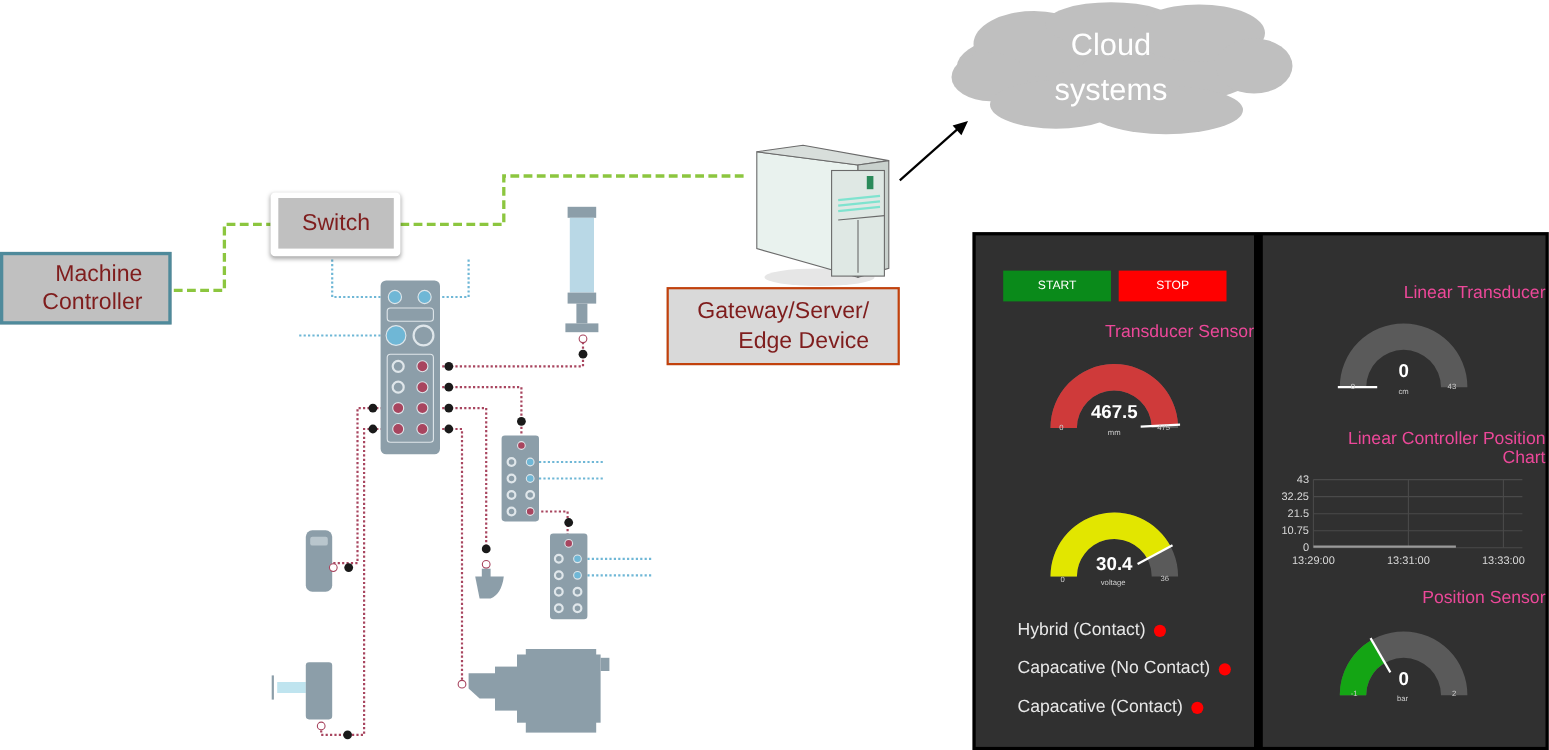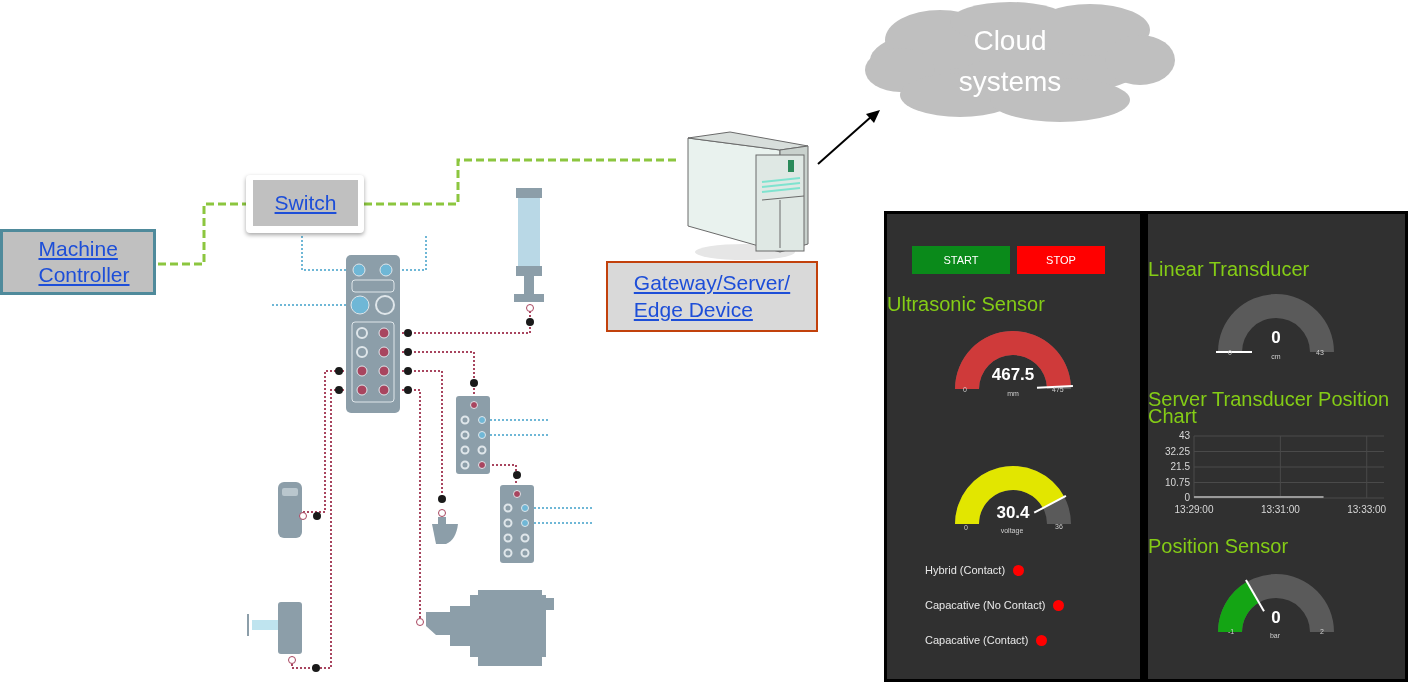--- a/index.html
+++ b/index.html
@@ -2,44 +2,44 @@
 <html><head>
 <meta charset="utf-8">
 <style>
   html, body { margin:0; padding:0; background:#ffffff; }
   body { width:1408px; height:682px; position:relative; overflow:hidden;
          font-family:"Liberation Sans", sans-serif; }
   .abs { position:absolute; }
   svg.layer { position:absolute; left:0; top:0; }
 
   .box { position:absolute; display:flex; align-items:center; justify-content:center;
-         text-align:left; color:#1d4ed8; background:#c0c0c0; line-height:1.25;text-decoration:underline; }
+         text-align:right; color:#7f1d1d; background:#c0c0c0; line-height:1.25; }
   #machine { left:0; top:229px; width:156px; height:66px; border:3px solid #4f8a9b;
              font-size:21px; box-sizing:border-box;padding-left:12px; }
   #switch-wrap { left:246px; top:175px; width:118px; height:58px; background:#fff;
                  border-radius:4px; box-shadow:0 2px 4px rgba(0,0,0,.35); }
   #switch { left:253px; top:180px; width:105px; height:46px; font-size:21px; }
   #gateway { left:606px; top:261px; width:212px; height:71px; border:2px solid #c2410c;
              background:#d9d9d9; font-size:21px; box-sizing:border-box; }
   #cloud-text { left:920px; top:20px; width:180px; text-align:center; color:#fff;
                 font-size:28px; line-height:41px; }
 
   
   #dash { left:884px; top:211px; width:524px; height:471px; background:#000; }
   .panel { position:absolute; top:3px; bottom:3px; background:#303030; }
   #pL { left:3px; width:253px; }
   #pR { left:264px; right:3px; }
-  .ptitle { position:absolute; left:0; right:0; text-align:left; color:#84cc16; font-size:20px; }
+  .ptitle { position:absolute; left:0; right:0; text-align:right; color:#ec4899; font-size:16px; }
   .btn { position:absolute; top:32px; height:28px; color:#fff; font-size:11px;
          display:flex; align-items:center; justify-content:center; cursor:pointer; }
   #btn-start { left:25px; width:98px; background:#0a8a1a; }
-  #btn-stop { left:130px; width:88px; background:#ff0000; }
+  #btn-stop { left:130px; width:98px; background:#ff0000; }
   .gval { position:absolute; text-align:center; color:#fff; font-weight:bold; font-size:17px; }
   .gsmall { position:absolute; color:#cfcfcf; font-size:7px; text-align:center; }
-  .led-row { position:absolute; left:38px; color:#e8e8e8; font-size:11px; display:flex; align-items:center; }
+  .led-row { position:absolute; left:38px; color:#e8e8e8; font-size:16px; display:flex; align-items:center; }
   .led { display:inline-block; width:11px; height:11px; border-radius:50%; background:#ff0000; margin-left:8px; }
 </style>
 </head>
 <body>
 
 <svg class="layer" width="1408" height="682">
 
   <polyline points="158,264 204,264 204,204 246,204" fill="none" stroke="#8cc63f" stroke-width="3" stroke-dasharray="8,4"></polyline>
   <polyline points="364,204 458,204 458,160 680,160" fill="none" stroke="#8cc63f" stroke-width="3" stroke-dasharray="8,4"></polyline>
 
@@ -197,21 +197,21 @@
 Edge Device</span>
   </div>
 <div id="cloud-text" class="abs" style="white-space:pre-line">Cloud
 systems</div>
 
 <div id="dash" class="abs">
   <div id="pL" class="panel">
     <div id="btn-start" class="btn">START</div>
     <div id="btn-stop" class="btn">STOP</div>
 
-    <div class="ptitle" style="top:79px">Ultrasonic Sensor</div>
+    <div class="ptitle" style="top:79px">Transducer Sensor</div>
     <svg class="abs" style="left:66px;top:113px" width="120" height="64" id="g-ultra">
         <path d="M2,62 A58,58 0 0 1 118,61.99999999999999 L94,61.99999999999999 A34,34 0 0 0 26,62 Z" fill="#5a5a5a"></path>
         <path d="M2,62 A58,58 0 0 1 117.92674348314901,59.08582954557336 L93.9570565246046,60.29169318188783 A34,34 0 0 0 26,62 Z" fill="#cf3a3a"></path>
         <line x1="83.96968695854441" y1="60.79413636368553" x2="119.92421739636106" y2="58.98534090921382" stroke="#ffffff" stroke-width="2"></line>
       </svg>
     <div class="gval" style="left:96px;top:151px;width:60px">467.5</div>
     <div class="gsmall" style="left:76px;top:172px">0</div>
     <div class="gsmall" style="left:118px;top:176px;width:16px">mm</div>
     <div class="gsmall" style="left:165px;top:172px">475</div>
 
@@ -243,21 +243,21 @@
     <div class="ptitle" style="top:44px">Linear Transducer</div>
     <svg class="abs" style="left:68px;top:76px" width="120" height="64" id="g-lin">
         <path d="M2,62 A58,58 0 0 1 118,61.99999999999999 L94,61.99999999999999 A34,34 0 0 0 26,62 Z" fill="#5a5a5a"></path>
         <line x1="36" y1="62" x2="0" y2="62" stroke="#ffffff" stroke-width="2"></line>
       </svg>
     <div class="gval" style="left:98px;top:114px;width:60px">0</div>
     <div class="gsmall" style="left:80px;top:135px">0</div>
     <div class="gsmall" style="left:122px;top:139px;width:12px">cm</div>
     <div class="gsmall" style="left:168px;top:135px">43</div>
 
-    <div class="ptitle" style="top:177px;white-space:pre-line;line-height:17px">Server Transducer Position
+    <div class="ptitle" style="top:177px;white-space:pre-line;line-height:17px">Linear Controller Position
 Chart</div>
     <svg class="abs" style="left:0;top:212px" width="256" height="95" id="chart">
         <line x1="46" x2="236" y1="72" y2="72" stroke="#4a4a4a" stroke-width="1"></line>
         <text x="42" y="75" text-anchor="end" fill="#d8d8d8" font-size="10" font-family="Liberation Sans, sans-serif">0</text>
         <line x1="46" x2="236" y1="56.5" y2="56.5" stroke="#4a4a4a" stroke-width="1"></line>
         <text x="42" y="59.5" text-anchor="end" fill="#d8d8d8" font-size="10" font-family="Liberation Sans, sans-serif">10.75</text>
         <line x1="46" x2="236" y1="41" y2="41" stroke="#4a4a4a" stroke-width="1"></line>
         <text x="42" y="44" text-anchor="end" fill="#d8d8d8" font-size="10" font-family="Liberation Sans, sans-serif">21.5</text>
         <line x1="46" x2="236" y1="25.5" y2="25.5" stroke="#4a4a4a" stroke-width="1"></line>
         <text x="42" y="28.5" text-anchor="end" fill="#d8d8d8" font-size="10" font-family="Liberation Sans, sans-serif">32.25</text>

